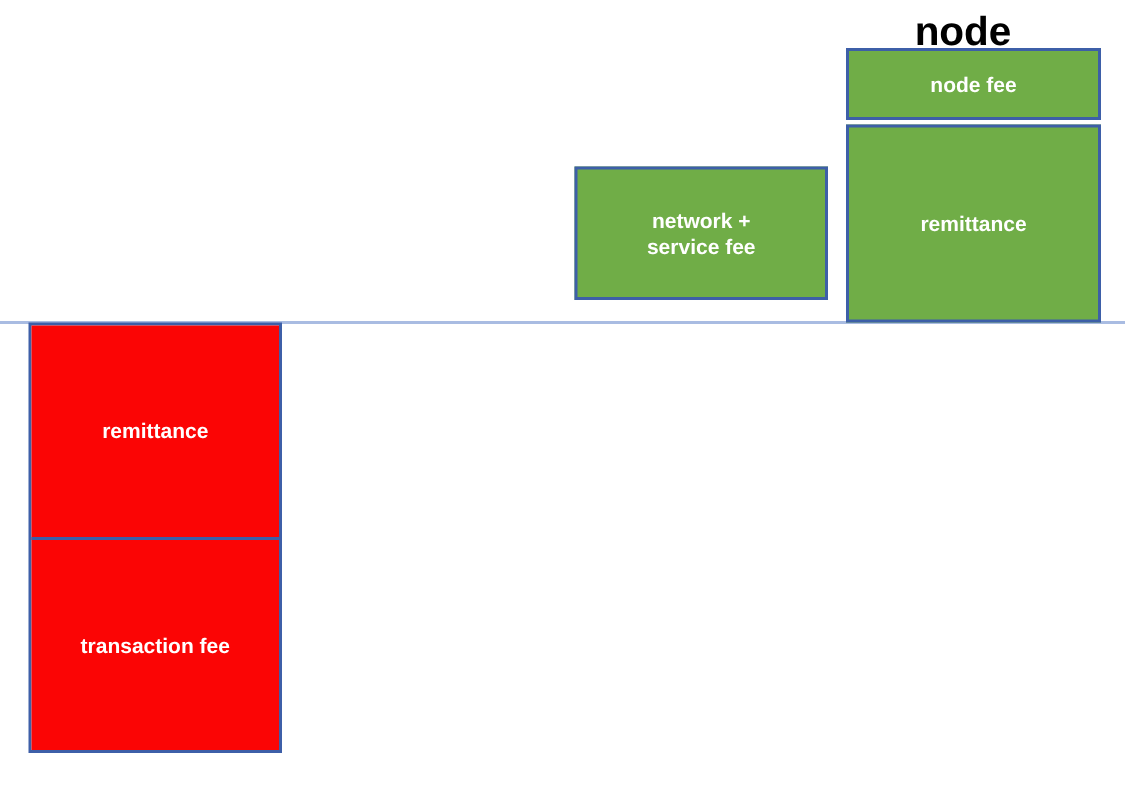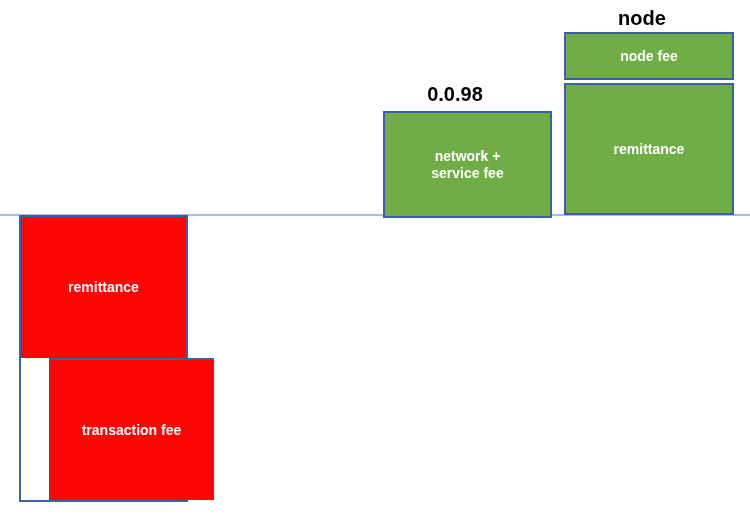--- a/index.html
+++ b/index.html
@@ -38,42 +38,41 @@
   .segment {
     width: 100%;
     display: flex;
     align-items: center;
     justify-content: center;
   }
   .seg-remittance { height: 141px; }
   .seg-transaction {
     flex: 1;
     border-top: 2px solid var(--box-border, #3D5FA8);
-    margin-left: 28px;
   }
   .seg-label {
     color: var(--box-text, #ffffff);
     font-size: 14px;
     font-weight: 600;
     text-align: center;
     white-space: pre-line;
     line-height: 1.18;
   }
   .col-label {
     position: absolute;
     text-align: center;
-    font-size: 20px;
+    font-size: 27px;
     font-weight: 600;
     color: var(--label-text, #000000);
     line-height: 1.1;
   }
   
   .sender-stack   { left: 19px;  top: 215px; width: 169px; height: 287px; }
   .sender-label   { left: 19px;  top: 503px; width: 169px; }
-  .middle-box     { left: 383px; top: 111px; width: 169px; height: 107px; }
+  .middle-box     { left: 383px; top: 111px; width: 169px; height: 89px; }
   .fee-label      { left: 375px; top: 83px;  width: 160px; }
   .nodefee-box    { left: 564px; top: 32px;  width: 170px; height: 48px; }
   .noderemit-box  { left: 564px; top: 83px;  width: 170px; height: 132px; }
   .node-label     { left: 557px; top: 7px;   width: 170px; }
 </style>
 </head>
 <body>
 
 <div class="canvas">
 
@@ -81,21 +80,20 @@
 
   <div class="stack sender-stack">
     <div class="segment red seg-remittance">
       <span class="seg-label">remittance</span>
     </div>
     <div class="segment red seg-transaction">
       <span class="seg-label">transaction fee</span>
     </div>
   </div>
 
-  <div class="col-label fee-label">0.0.98</div>
   <div class="box green middle-box">
     <span class="seg-label">network +
 service fee</span>
   </div>
 
   <div class="col-label node-label">node</div>
   <div class="box green nodefee-box">
     <span class="seg-label">node fee</span>
   </div>
   <div class="box green noderemit-box">

